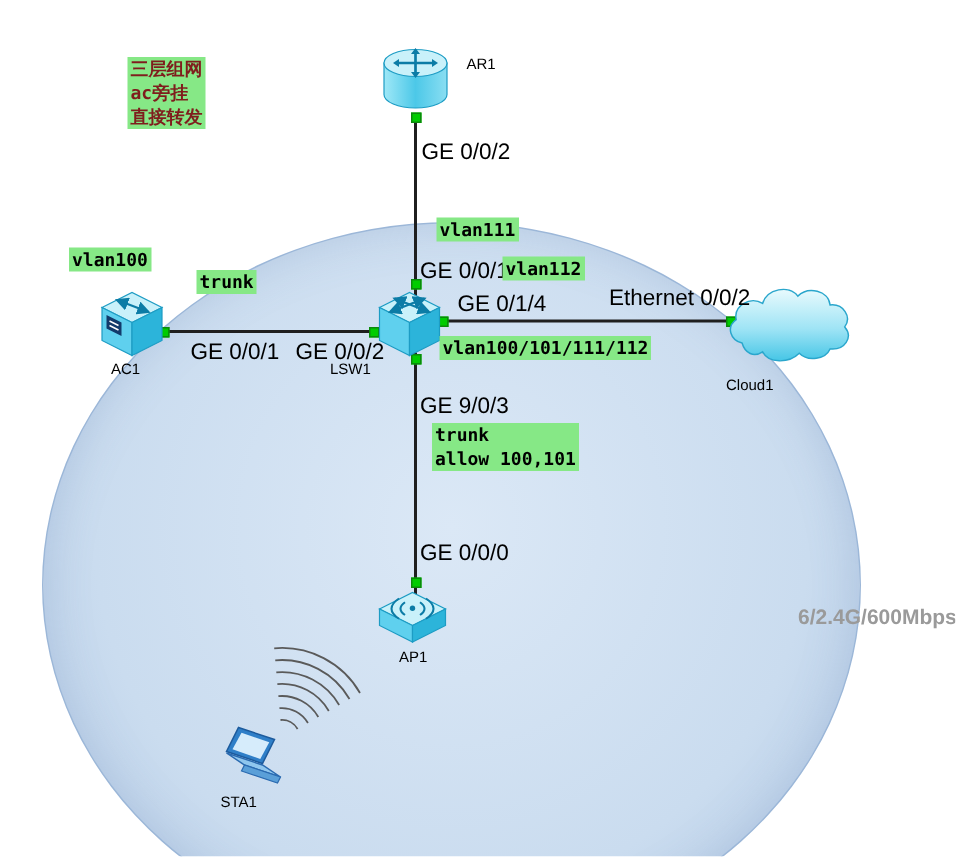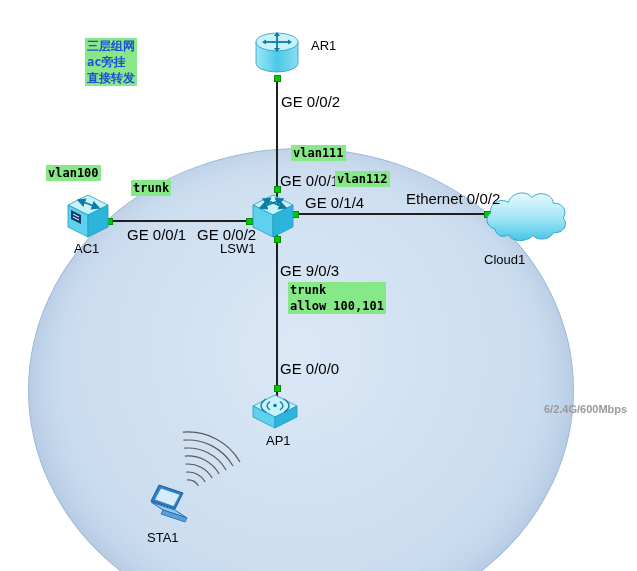--- a/index.html
+++ b/index.html
@@ -7,27 +7,27 @@
   .canvas{position:relative;width:637px;height:571px;background:#ffffff;overflow:hidden;}
   .coverage{position:absolute;left:28px;top:148px;width:544px;height:482px;border-radius:50%;
     background:radial-gradient(ellipse at 50% 42%, #dbe8f6 0%, #cadcef 62%, #b7cde7 88%, #aec7e3 100%);
     border:1px solid #9cb7d8;box-shadow:inset 0 0 30px rgba(110,140,185,.25);z-index:0;}
   .link{position:absolute;background:#1f1f1f;z-index:2;}
   .link.h{height:2px;}
   .link.v{width:2px;}
   .dot{position:absolute;width:5px;height:5px;background:#00cc00;border:1px solid #0a8a0a;z-index:3;}
   .device{position:absolute;z-index:3;}
   .portlabel{position:absolute;font-size:15px;color:#000;white-space:nowrap;z-index:4;}
-  .devlabel{position:absolute;font-size:13px;color:#000;white-space:nowrap;z-index:4;}
+  .devlabel{position:absolute;font-size:10px;color:#000;white-space:nowrap;z-index:4;}
   .note{position:absolute;z-index:5;background:#86e886;color:#000;
     font-family:"DejaVu Sans Mono","Liberation Mono",monospace;font-weight:bold;
     font-size:12px;line-height:16px;padding:0 2px;white-space:nowrap;}
-  .note.red{color:#1d4ed8;}
+  .note.red{color:#7f1d1d;}
   .nl{display:block;}
-  .rate{position:absolute;font-size:11px;font-weight:bold;color:#9a9a9a;white-space:nowrap;z-index:4;margin-left:12px;}
+  .rate{position:absolute;font-size:14px;font-weight:bold;color:#9a9a9a;white-space:nowrap;z-index:4;}
   .waves{position:absolute;z-index:2;}
 </style>
 </head>
 <body>
 
 <div class="canvas">
 
   <div class="coverage"></div>
 
   <div class="link v" style="left:276px;top:76px;height:137px"></div>
@@ -178,20 +178,21 @@
   <div class="note" style="left:46px;top:165px">vlan100</div>
 
   <div class="note" style="left:131px;top:180px">
     <span class="nl">trunk</span>
   </div>
 
   <div class="note" style="left:291px;top:145px">vlan111</div>
   <div class="note" style="left:335px;top:171px">vlan112</div>
 
   <div class="note" style="left:293px;top:224px">
+    <span class="nl">vlan100/101/111/112</span>
   </div>
 
   <div class="note" style="left:288px;top:282px">
     <span class="nl">trunk</span>
     <span class="nl">allow 100,101</span>
   </div>
 
   <span class="rate" style="left:532px;top:403px">6/2.4G/600Mbps</span>
 
 </div>

